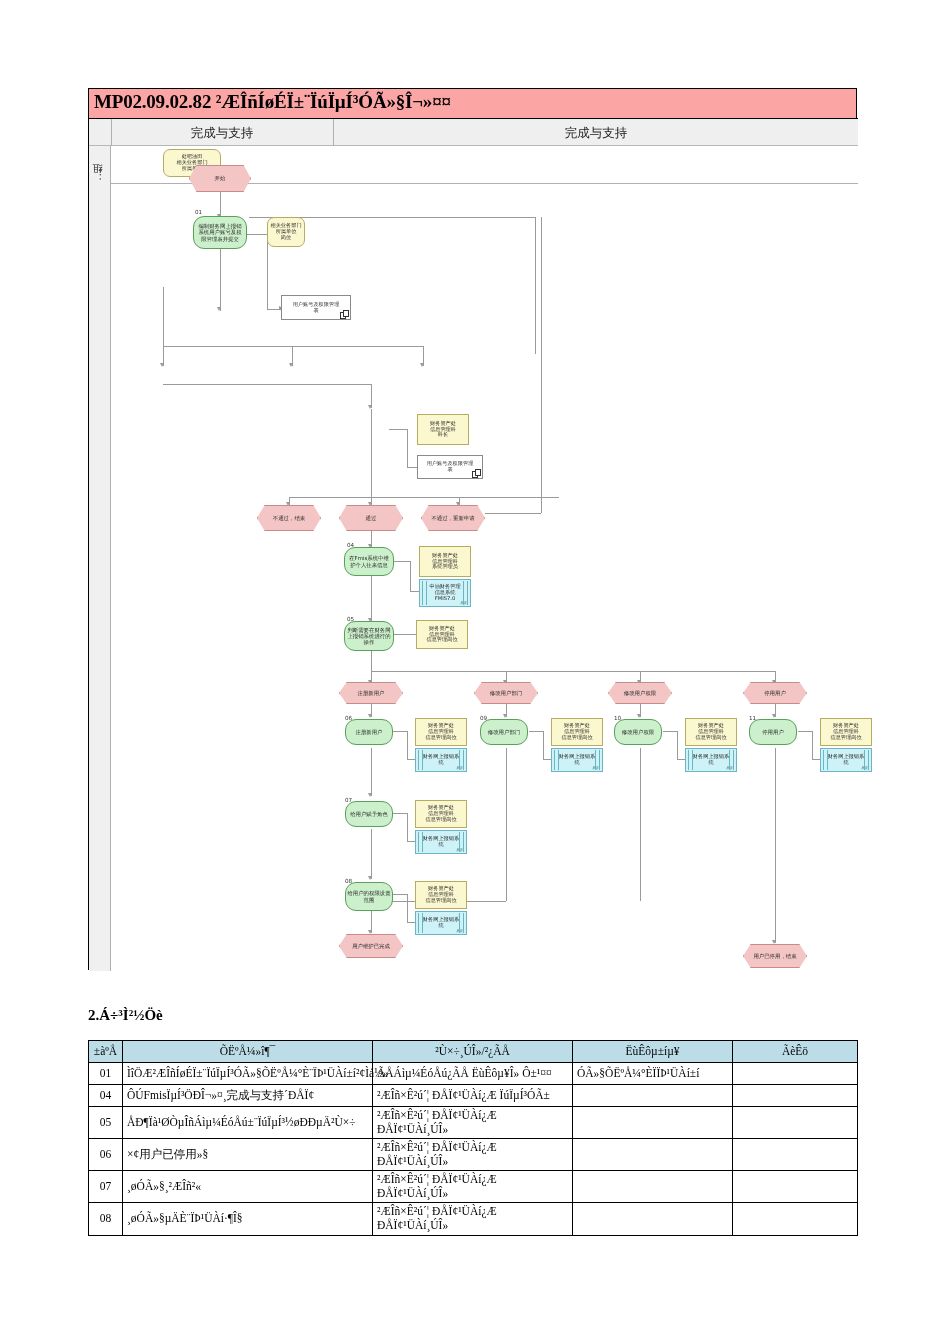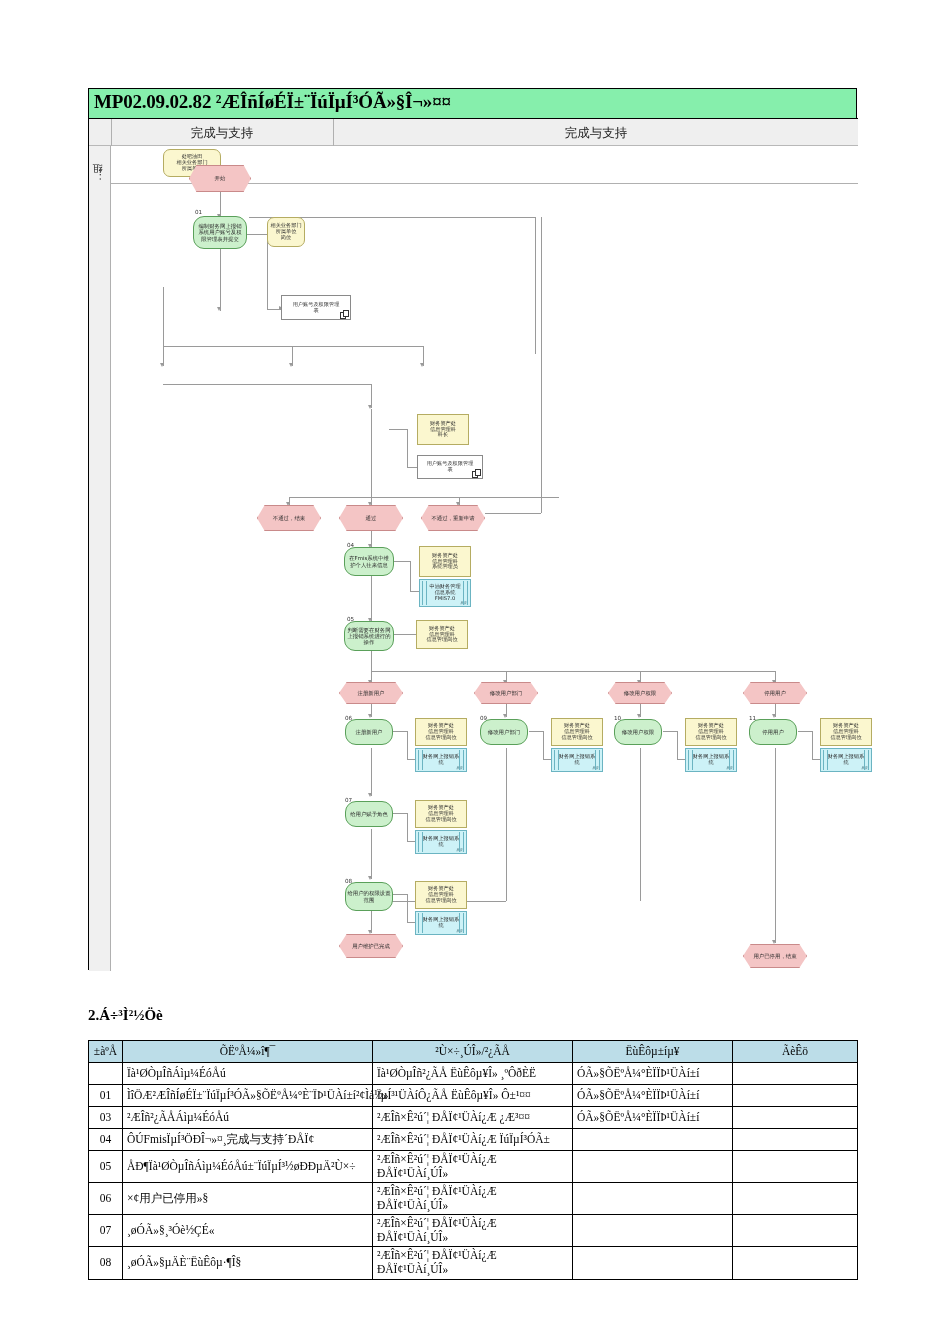--- a/index.html
+++ b/index.html
@@ -8,21 +8,21 @@
     font-family:"Liberation Serif", serif;
     position:relative;overflow:hidden;
   }
 
   
   #page{position:absolute;left:0;top:0;width:950px;height:1344px;}
 
   
   .fc-frame{
     position:absolute;left:88px;top:88px;width:769px;height:882px;
-    border:1.4px solid #000;background:#86efac;box-sizing:border-box;
+    border:1.4px solid #000;background:#fca5a5;box-sizing:border-box;
   }
   .fc-title{
     position:absolute;left:5px;top:2px;
     font-family:"Liberation Serif", serif;
     font-weight:bold;font-size:19px;color:#000;white-space:nowrap;
     letter-spacing:-0.2px;
   }
   .fc-titlerule{position:absolute;left:0;top:29px;width:769px;height:1.2px;background:#000;}
 
   
@@ -428,37 +428,23 @@
       <tr>
         <th>±àºÅ</th>
         <th>ÕËºÅ¼»î¶¯</th>
         <th>²Ù×÷¸ÚÎ»/²¿ÃÅ</th>
         <th>ËùÊôµ±íµ¥</th>
         <th>ÃèÊö</th>
       </tr>
     </thead>
     <tbody id="tbl-body">
         <tr>
-          <td class="c-no"></td>
-          <td>Ïà¹ØÒµÎñÁìµ¼ÉóÅú</td>
-          <td>Ïà¹ØÒµÎñ²¿ÃÅ ËùÊôµ¥Î» ¸ºÔðÈË</td>
-          <td>ÓÃ»§ÕËºÅ¼°ÈÏÏÞ¹ÜÀí±í</td>
-          <td></td>
-        </tr>
-        <tr>
           <td class="c-no">01</td>
           <td>ÌîÖÆ²ÆÎñÍøÉÏ±¨ÏúÏµÍ³ÓÃ»§ÕËºÅ¼°È¨ÏÞ¹ÜÀí±í²¢Ìá½»</td>
-          <td>ÏµÍ³¹ÜÀíÔ¿ÃÅ ËùÊôµ¥Î» Ô±¹¤¤</td>
-          <td>ÓÃ»§ÕËºÅ¼°ÈÏÏÞ¹ÜÀí±í</td>
-          <td></td>
-        </tr>
-        <tr>
-          <td class="c-no">03</td>
-          <td>²ÆÎñ²¿ÃÅÁìµ¼ÉóÅú</td>
-          <td>²ÆÎñ×Ê²ú´¦ ÐÅÏ¢¹ÜÀí¿Æ ¿Æ³¤¤</td>
+          <td>ÃÅÁìµ¼ÉóÅú¿ÃÅ ËùÊôµ¥Î» Ô±¹¤¤</td>
           <td>ÓÃ»§ÕËºÅ¼°ÈÏÏÞ¹ÜÀí±í</td>
           <td></td>
         </tr>
         <tr>
           <td class="c-no">04</td>
           <td>ÔÚFmisÏµÍ³ÖÐÎ¬»¤¸完成与支持´ÐÅÏ¢</td>
           <td>²ÆÎñ×Ê²ú´¦ ÐÅÏ¢¹ÜÀí¿Æ ÏúÏµÍ³ÓÃ±</td>
           <td></td>
           <td></td>
         </tr>
@@ -471,28 +457,28 @@
         </tr>
         <tr>
           <td class="c-no">06</td>
           <td>×¢用户已停用»§</td>
           <td>²ÆÎñ×Ê²ú´¦ ÐÅÏ¢¹ÜÀí¿Æ ÐÅÏ¢¹ÜÀí¸ÚÎ»</td>
           <td></td>
           <td></td>
         </tr>
         <tr>
           <td class="c-no">07</td>
-          <td>¸øÓÃ»§¸³Óè½ÇÉ«</td>
+          <td>¸øÓÃ»§¸²ÆÎñ²«</td>
           <td>²ÆÎñ×Ê²ú´¦ ÐÅÏ¢¹ÜÀí¿Æ ÐÅÏ¢¹ÜÀí¸ÚÎ»</td>
           <td></td>
           <td></td>
         </tr>
         <tr>
           <td class="c-no">08</td>
-          <td>¸øÓÃ»§µÄÈ¨ËùÊôµ·¶Î§</td>
+          <td>¸øÓÃ»§µÄÈ¨ÏÞ¹ÜÀí·¶Î§</td>
           <td>²ÆÎñ×Ê²ú´¦ ÐÅÏ¢¹ÜÀí¿Æ ÐÅÏ¢¹ÜÀí¸ÚÎ»</td>
           <td></td>
           <td></td>
         </tr>
       </tbody>
   </table>
 
 </div>
 
 </body></html>

